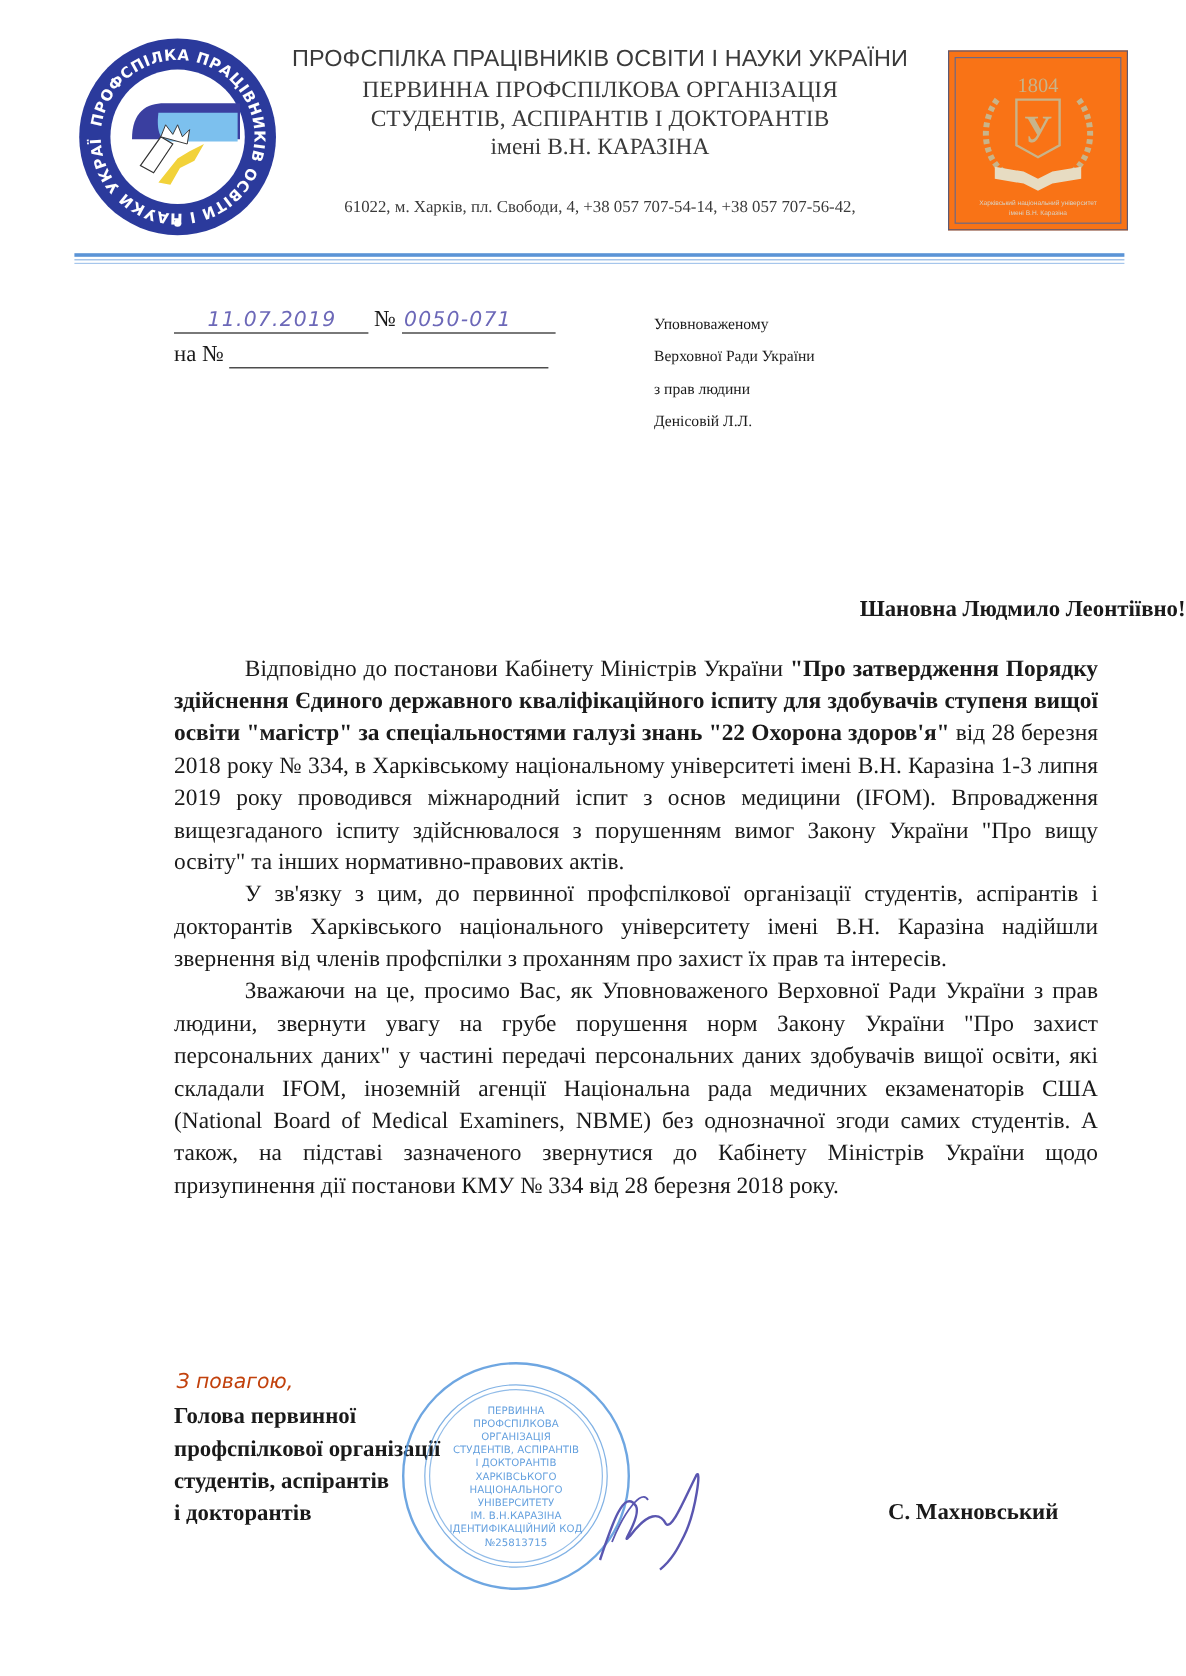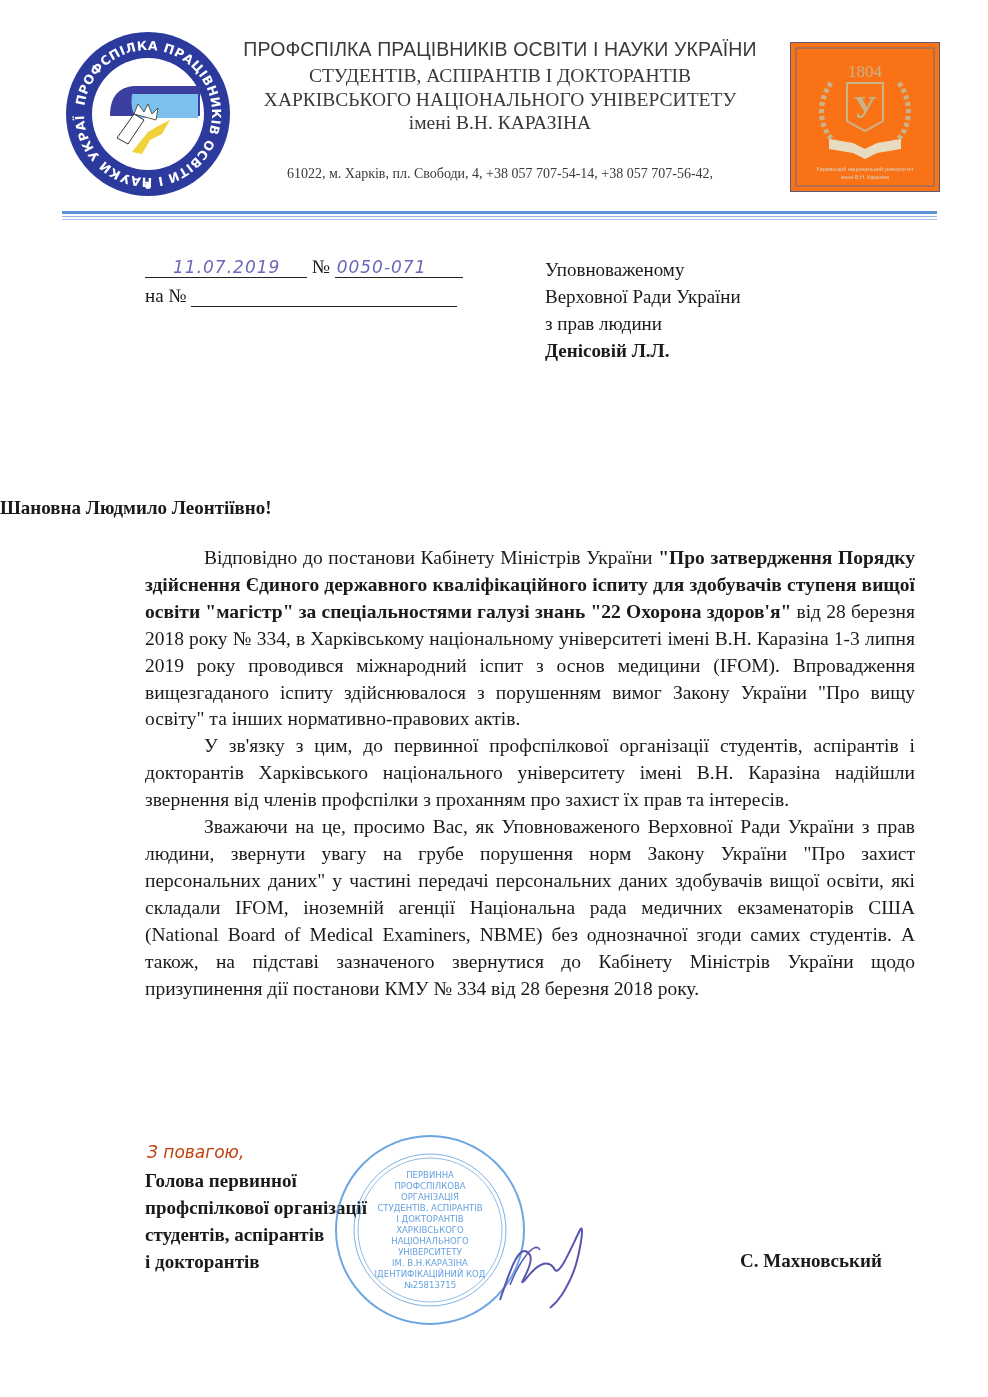--- a/index.html
+++ b/index.html
@@ -22,24 +22,24 @@
   .rule { position: absolute; left: 62px; width: 875px; }
   .rule-1 { top: 211px; height: 3px; background: #5b94d6; }
   .rule-2 { top: 216px; height: 1px; background: #8fb6e4; }
   .rule-3 { top: 219px; height: 1px; background: #a6c6ec; }
 
   
   .ref { position: absolute; font-size: 19px; }
   .line-under { display: inline-block; border-bottom: 1px solid #222; height: 20px; vertical-align: bottom; position: relative; }
   .hand { font-family: "DejaVu Sans", sans-serif; font-style: italic; color: #6c68b8; font-size: 17px; position: absolute; bottom: 0px; letter-spacing: 1px; }
 
-  .addressee { position: absolute; left: 545px; top: 256px; font-size: 19px; line-height: 27px; }
-  .addressee .bold { font-weight: bold; }
+  .addressee { position: absolute; left: 545px; top: 256px; font-size: 13px; line-height: 27px; }
+  .addressee .bold { font-weight: normal; }
 
-  .salutation { position: absolute; left: 0; width: 988px; top: 497px; text-align: left; font-size: 19px; font-weight: bold; }
+  .salutation { position: absolute; left: 0; width: 988px; top: 497px; text-align: right; font-size: 19px; font-weight: bold; }
 
   .body-text { position: absolute; left: 145px; width: 770px; top: 545px; font-size: 19.5px; line-height: 26.9px; text-align: justify; }
   .body-text p { margin: 0; text-indent: 59px; }
   .body-text b { font-weight: bold; }
 
   .closing-hand { position: absolute; left: 147px; top: 1142px; font-family: "DejaVu Sans", sans-serif; font-style: italic; color: #c2410c; font-size: 17px; }
   .sign-block { position: absolute; left: 145px; top: 1167px; font-size: 19px; font-weight: bold; line-height: 27px; }
   .sign-name { position: absolute; left: 740px; top: 1250px; font-size: 19px; font-weight: bold; }
 
   #stamp { left: 330px; top: 1130px; width: 200px; height: 200px; }
@@ -60,22 +60,22 @@
   <path d="M48,88 C48,65 60,58 75,58 L138,58 L138,88 Z" fill="#3a3fa0"></path>
   <path d="M70,66 L136,66 L136,90 L80,90 C72,90 68,82 70,66 Z" fill="#7cc0ee"></path>
   <path d="M55,110 L72,86 L82,92 L66,116 Z" fill="#ffffff" stroke="#333" stroke-width="1"></path>
   <path d="M72,86 L76,76 L82,84 L86,76 L90,86 L96,80 L94,92 Z" fill="#ffffff" stroke="#333" stroke-width="0.8"></path>
   <path d="M70,124 L86,104 L96,98 L108,92 L100,106 L88,112 L80,126 Z" fill="#f2d23a"></path>
   <circle cx="86" cy="158" r="3" fill="#ffffff"></circle>
 </svg>
 
 <div class="hdr hdr-1">ПРОФСПІЛКА ПРАЦІВНИКІВ ОСВІТИ І НАУКИ УКРАЇНИ</div>
 <div class="hdr hdr-2">
+  <div>ПЕРВИННА ПРОФСПІЛКОВА ОРГАНІЗАЦІЯ</div>
   <div>СТУДЕНТІВ, АСПІРАНТІВ І ДОКТОРАНТІВ</div>
-  <div>ХАРКІВСЬКОГО НАЦІОНАЛЬНОГО УНІВЕРСИТЕТУ</div>
   <div>імені В.Н. КАРАЗІНА</div>
 </div>
 <div class="hdr hdr-3">
   <div>61022, м. Харків, пл. Свободи, 4, +38 057 707-54-14, +38 057 707-56-42,</div>
 </div>
 
 <div id="logo-right" class="abs">
   <svg width="148" height="148" viewBox="0 0 148 148">
     <rect x="5" y="5" width="138" height="138" fill="none" stroke="#6d6885" stroke-width="1"></rect>
     <text x="74" y="34" text-anchor="middle" font-family="Liberation Serif, serif" font-size="17" fill="#c8b48a">1804</text>

